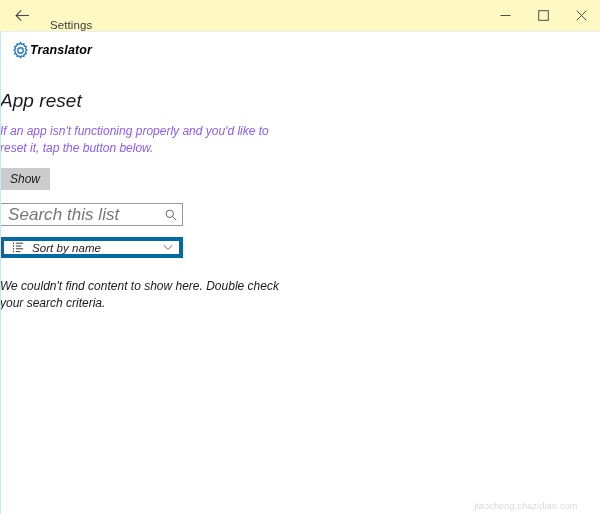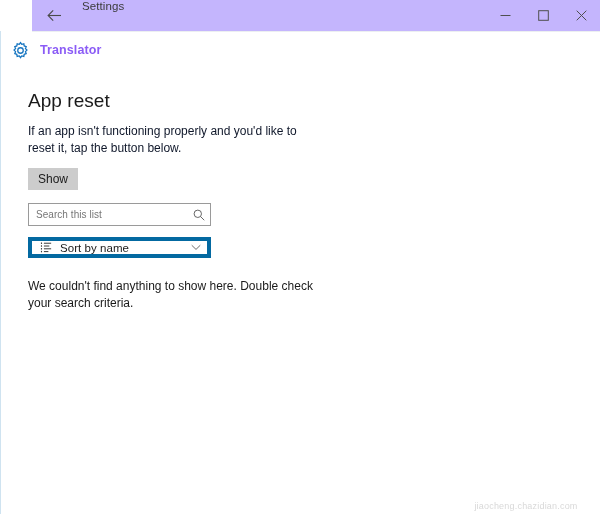--- a/index.html
+++ b/index.html
@@ -18,25 +18,24 @@
     height: 514px;
     box-sizing: border-box;
     background: #ffffff;
     overflow: hidden;
   }
 
   
   .titlebar {
     position: relative;
     height: 31px;
-    background: #c4b5fd;
-    display: flex;
-    align-items: flex-start;
+    background: #fef9c3;
+    display: flex;
+    align-items: flex-end;
     border-bottom: 1px solid #eceff1;
-    margin-left: 32px;
   }
   .back-btn {
     width: 44px;
     height: 31px;
     display: flex;
     align-items: center;
     justify-content: center;
     color: #4a4a4a;
   }
   .back-btn svg { display: block; }
@@ -74,42 +73,44 @@
   .gear-icon {
     width: 19px;
     height: 19px;
     color: #1675c0;
     flex: 0 0 auto;
   }
   .gear-icon svg { display: block; }
   .app-name {
     font-size: 12.5px;
     font-weight: bold;
-    color: #8b5cf6;
-    margin-left: 10px;
+    color: #000000;
+    margin-left: 0;
     letter-spacing: .1px;
+    font-style: italic;
   }
 
   
   .content {
-    padding: 0 0 0 28px;
+    padding: 0 0 0 0;
+    font-style: italic;
   }
   .section-heading {
     font-size: 19px;
     font-weight: normal;
     color: #1a1a1a;
     margin: 0;
     letter-spacing: .05px;
   }
   #app-reset-heading { padding-top: 24px; }
   #addons-heading { padding-top: 28px; }
 
   .body-text {
     font-size: 12px;
-    color: #0f172a;
+    color: #8b5cf6;
     line-height: 17px;
     max-width: 296px;
     margin: 11px 0 0 0;
   }
 
   .reset-btn {
     margin-top: 11px;
     min-width: 42px;
     height: 22px;
     padding: 0 9px;
@@ -131,21 +132,21 @@
     height: 23px;
     box-sizing: border-box;
     border: 1px solid #9a9a9a;
     background: #ffffff;
     display: flex;
     align-items: center;
     padding: 0 0 0 7px;
   }
   .search-placeholder {
     flex: 1;
-    font-size: 10px;
+    font-size: 17px;
     color: #767676;
     letter-spacing: .05px;
   }
   .search-icon {
     width: 22px;
     display: flex;
     align-items: center;
     justify-content: center;
     color: #5a5a5a;
   }
@@ -326,20 +327,20 @@
       <span class="dd-label">Sort by name</span>
       <span class="dd-chevron">
         <svg width="10" height="7" viewBox="0 0 11 7" fill="none" stroke="currentColor" stroke-width="1">
           <path d="M0.8 1 L5.5 5.6 L10.2 1"></path>
         </svg>
       </span>
     </div>
 
     
 
-    <p class="empty-text">We couldn't find anything to show here. Double check your search criteria.</p>
+    <p class="empty-text">We couldn't find content to show here. Double check your search criteria.</p>
   </div>
 
   <div class="watermark">
     <div class="wm-url">jiaocheng.chazidian.com</div>
   </div>
 
 </div>
 
 </body></html>

